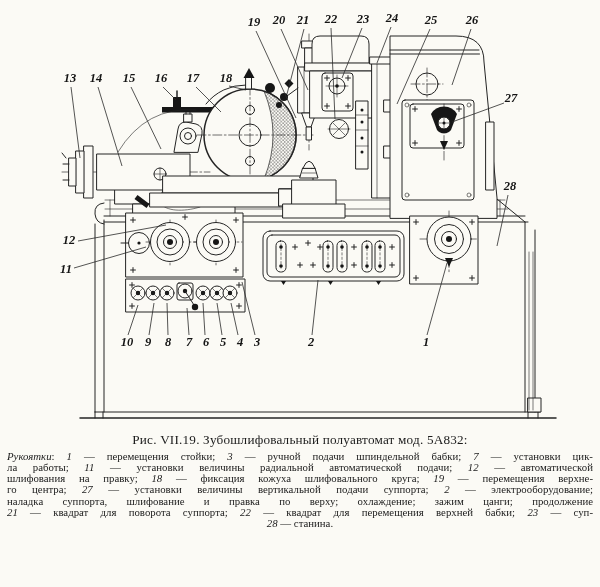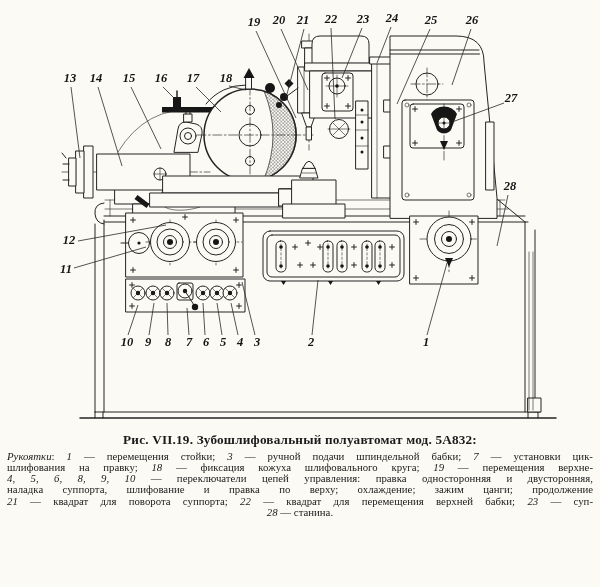--- a/index.html
+++ b/index.html
@@ -8,21 +8,21 @@
   svg{display:block;}
   .ln{fill:none;stroke:#242424;stroke-width:1;stroke-linejoin:round;stroke-linecap:round;}
   .thin{stroke-width:.6;}
   .thk{stroke-width:1.5;}
   .wht{fill:#fbfaf5;}
   .blk{fill:#161616;stroke:none;}
   .dd{stroke-dasharray:9 2.5 1.8 2.5;stroke-width:.65;}
   .dsh{stroke-dasharray:2.2 2.2;stroke-width:.6;}
   .ldr{fill:none;stroke:#2a2a2a;stroke-width:.8;}
   .callout{font:italic bold 12.5px "Liberation Serif",serif;fill:#141414;}
-  .fig-title{text-align:center;font-weight:bold;font-size:13.2px;margin:2px 0 3px 0;letter-spacing:.2px;}
+  .fig-title{text-align:center;font-weight:normal;font-size:13.2px;margin:2px 0 3px 0;letter-spacing:.2px;}
   .caption{padding:0 7px;font-size:10.8px;line-height:11.15px;}
   .cap-line{text-align:justify;text-align-last:justify;}
   .cap-line.center{text-align:center;text-align-last:center;}
   .cap-line i{}
 </style>
 </head>
 <body>
 
 <div class="page">
 
@@ -350,20 +350,21 @@
     <text class="callout" x="431" y="24">25</text>
     <text class="callout" x="472" y="24">26</text>
     <text class="callout" x="511" y="102">27</text>
     <text class="callout" x="510" y="190">28</text>
   </g>
 </svg>
 
 <div class="fig-title">Рис. VII.19. Зубошлифовальный полуавтомат мод. 5А832:</div>
 <div class="caption">
   <div class="cap-line"><i>Рукоятки</i>: <i>1</i> — перемещения стойки; <i>3</i> — ручной подачи шпиндельной бабки; <i>7</i> — установки цик-</div>
+  <div class="cap-line">ла работы; <i>11</i> — установки величины радиальной автоматической подачи; <i>12</i> — автоматической</div>
   <div class="cap-line">шлифования на правку; <i>18</i> — фиксация кожуха шлифовального круга; <i>19</i> — перемещения верхне-</div>
-  <div class="cap-line"><i>4</i>, <i>5</i>, <i>6</i>, <i>8</i>, <i>9</i>, <i>10</i> — переключатели цепей управления: правка односторонняя и двусторонняя,</div>
+  <div class="cap-line">го центра; <i>27</i> — установки величины вертикальной подачи суппорта; <i>2</i> — электрооборудование;</div>
   <div class="cap-line">наладка суппорта, шлифование и правка по верху; охлаждение; зажим цанги; продолжение</div>
   <div class="cap-line"><i>21</i> — квадрат для поворота суппорта; <i>22</i> — квадрат для перемещения верхней бабки; <i>23</i> — суп-</div>
   <div class="cap-line center"><i>28</i> — станина.</div>
 </div>
 
 </div>
 
 </body></html>

